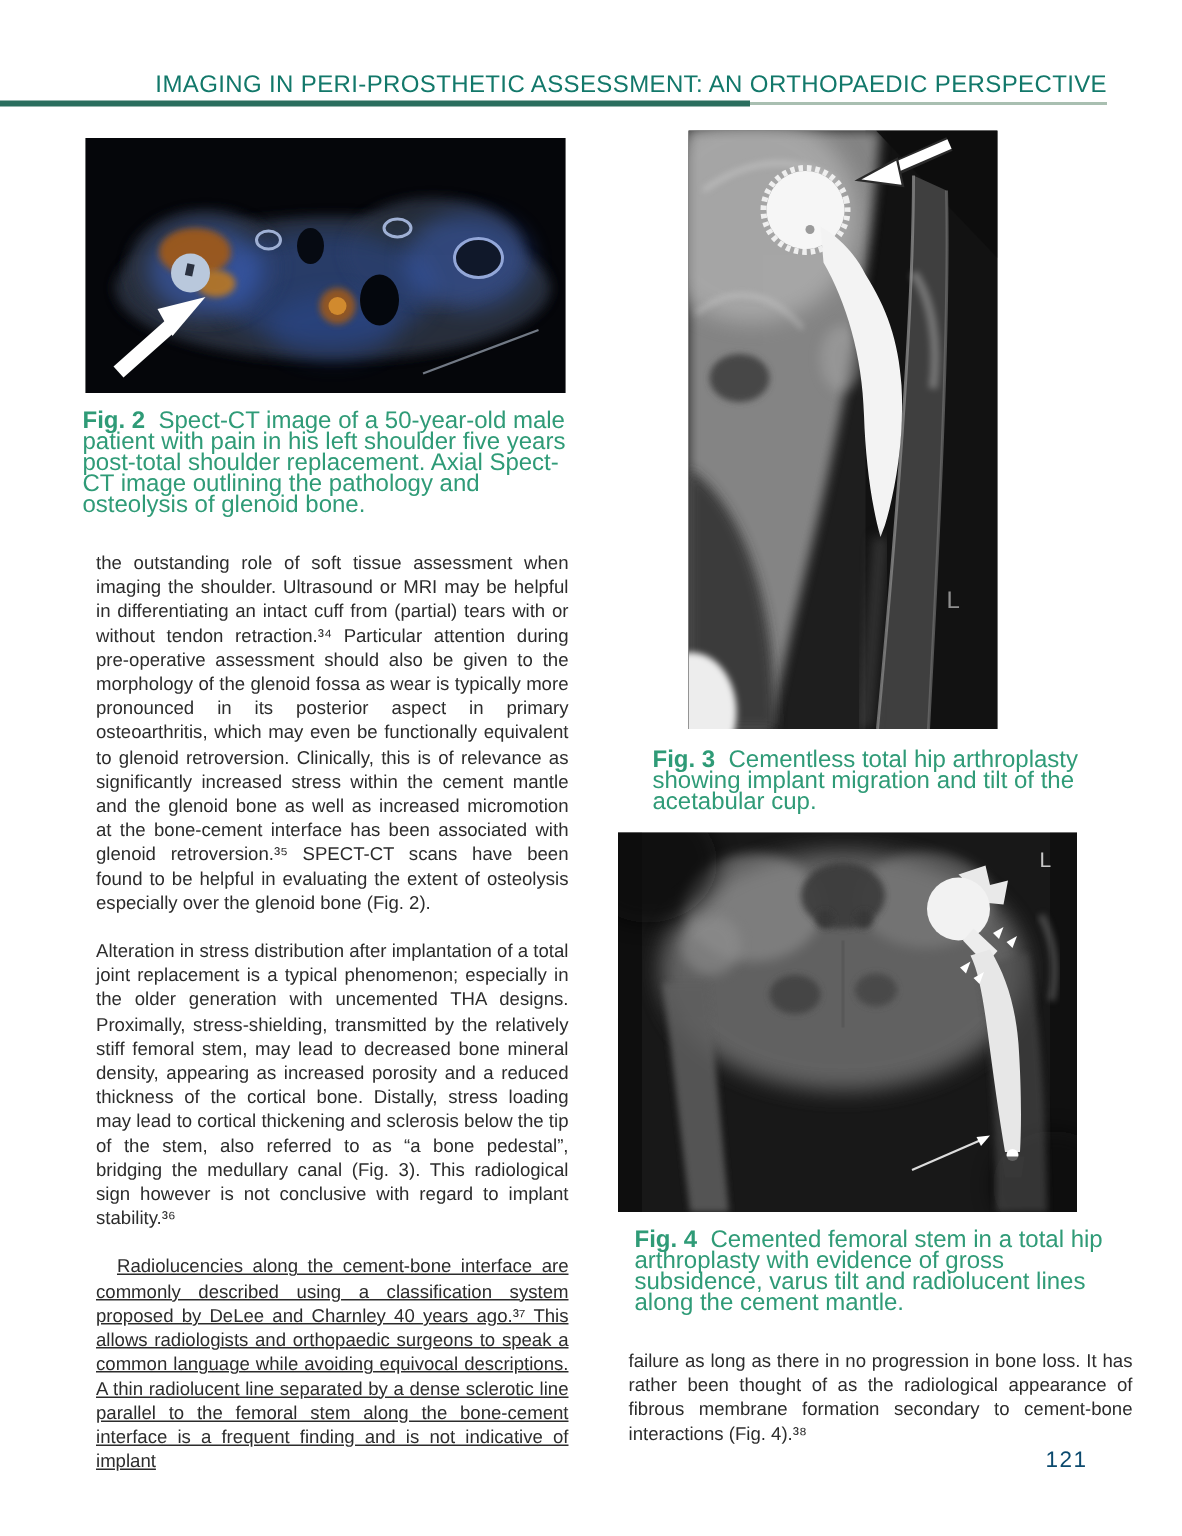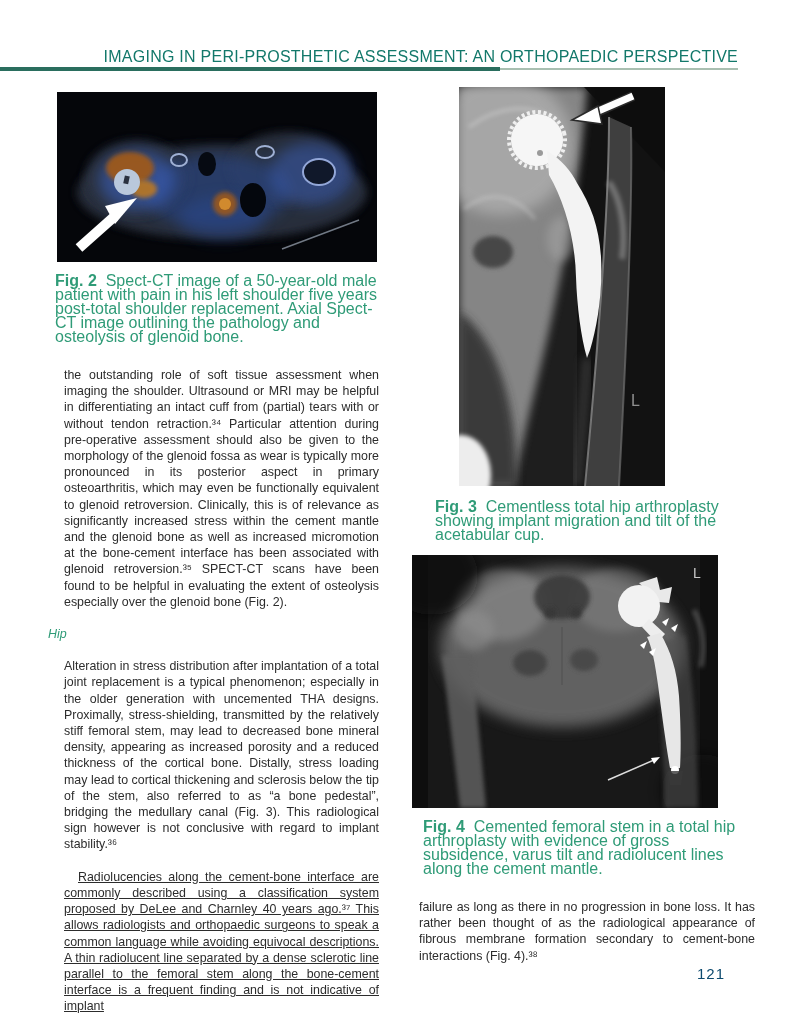--- a/index.html
+++ b/index.html
@@ -91,21 +91,20 @@
   </svg>
 </div>
 
 <p id="fig2-caption" class="caption">
   <b>Fig. 2</b>&nbsp;
   <span>Spect-CT image of a 50-year-old male patient with pain in his left shoulder five years post-total shoulder replacement. Axial Spect-CT image outlining the pathology and osteolysis of glenoid bone.</span>
 </p>
 
 <div class="left-col body-text">
   <p>the outstanding role of soft tissue assessment when imaging the shoulder. Ultrasound or MRI may be helpful in differentiating an intact cuff from (partial) tears with or without tendon retraction.³⁴ Particular attention during pre-operative assessment should also be given to the morphology of the glenoid fossa as wear is typically more pronounced in its posterior aspect in primary osteoarthritis, which may even be functionally equivalent to glenoid retroversion. Clinically, this is of relevance as significantly increased stress within the cement mantle and the glenoid bone as well as increased micromotion at the bone-cement interface has been associated with glenoid retroversion.³⁵ SPECT-CT scans have been found to be helpful in evaluating the extent of osteolysis especially over the glenoid bone (Fig. 2).</p>
-  <h3 class="section-heading">Hip</h3>
   <p>Alteration in stress distribution after implantation of a total joint replacement is a typical phenomenon; especially in the older generation with uncemented THA designs. Proximally, stress-shielding, transmitted by the relatively stiff femoral stem, may lead to decreased bone mineral density, appearing as increased porosity and a reduced thickness of the cortical bone. Distally, stress loading may lead to cortical thickening and sclerosis below the tip of the stem, also referred to as “a bone pedestal”, bridging the medullary canal (Fig. 3). This radiological sign however is not conclusive with regard to implant stability.³⁶</p>
   <p class="indent">Radiolucencies along the cement-bone interface are commonly described using a classification system proposed by DeLee and Charnley 40 years ago.³⁷ This allows radiologists and orthopaedic surgeons to speak a common language while avoiding equivocal descriptions. A thin radiolucent line separated by a dense sclerotic line parallel to the femoral stem along the bone-cement interface is a frequent finding and is not indicative of implant</p>
 </div>
 
 <div id="fig3-img" class="figure-img">
   <svg viewBox="0 0 206 399" preserveAspectRatio="none">
     <defs>
       <filter id="f3b2" x="-40%" y="-40%" width="180%" height="180%">
           <feGaussianBlur stdDeviation="2"></feGaussianBlur>
         </filter>

